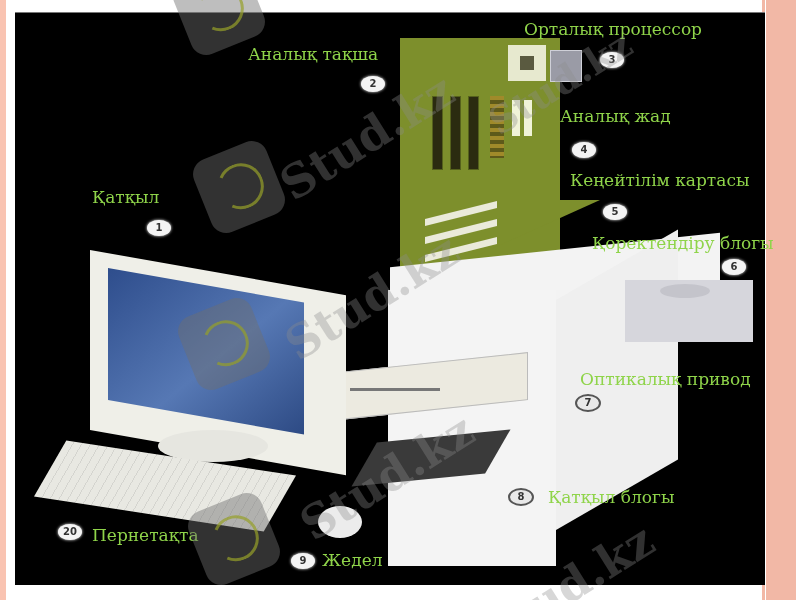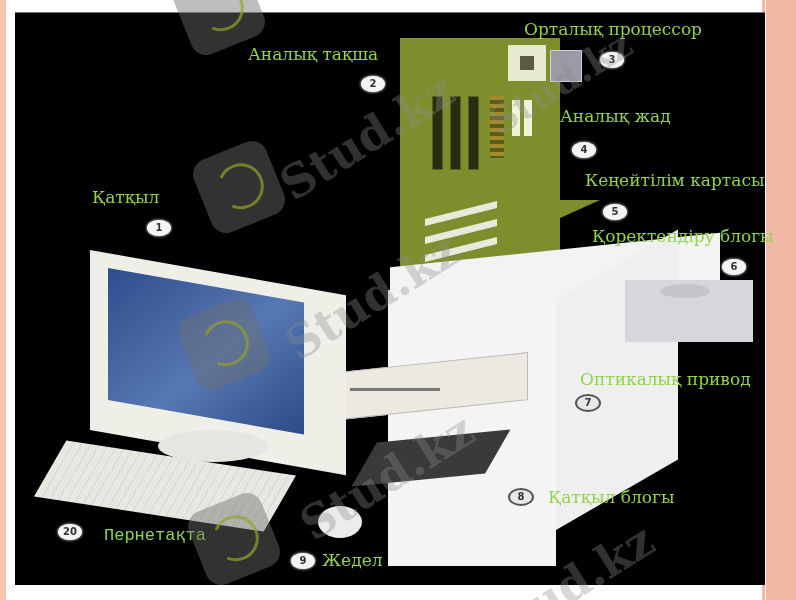--- a/index.html
+++ b/index.html
@@ -86,26 +86,26 @@
 <div class="badge" style="left:722px;top:259px;">6</div>
 <div class="badge outline" style="left:575px;top:394px;">7</div>
 <div class="badge outline" style="left:508px;top:488px;">8</div>
 <div class="badge" style="left:291px;top:553px;">9</div>
 <div class="badge" style="left:58px;top:524px;">20</div>
 
 <div class="label" style="left:92px;top:189px;">Қатқыл</div>
 <div class="label" style="left:248px;top:46px;">Аналық тақша</div>
 <div class="label" style="left:524px;top:21px;">Орталық процессор</div>
 <div class="label" style="left:560px;top:108px;">Аналық  жад</div>
-<div class="label" style="left:585px;top:172px;">Кеңейтілім картасы</div>
-<div class="label" style="left:592px;top:228px;">Қоректендіру блогы</div>
+<div class="label" style="left:570px;top:172px;">Кеңейтілім картасы</div>
+<div class="label" style="left:592px;top:235px;">Қоректендіру блогы</div>
 <div class="label" style="left:580px;top:371px;">Оптикалық привод</div>
 <div class="label" style="left:548px;top:489px;">Қатқыл блогы</div>
 <div class="label" style="left:322px;top:552px;">Жедел</div>
-<div class="label" style="left:104px;top:527px;font-family:Liberation Mono, monospace;">Пернетақта</div>
+<div class="label" style="left:92px;top:527px;">Пернетақта</div>
 
 <div class="logo" style="left:200px;top:148px;"></div>
 <div class="logo" style="left:185px;top:305px;"></div>
 <div class="logo" style="left:195px;top:500px;"></div>
 <div class="logo" style="left:180px;top:-30px;"></div>
 <div class="wm" style="left:270px;top:110px;">Stud.kz</div>
 <div class="wm" style="left:275px;top:270px;">Stud.kz</div>
 <div class="wm" style="left:290px;top:450px;">Stud.kz</div>
 <div class="wm" style="left:470px;top:560px;">Stud.kz</div>
 <div class="wm" style="left:480px;top:60px;font-size:38px;">Stud.kz</div>

